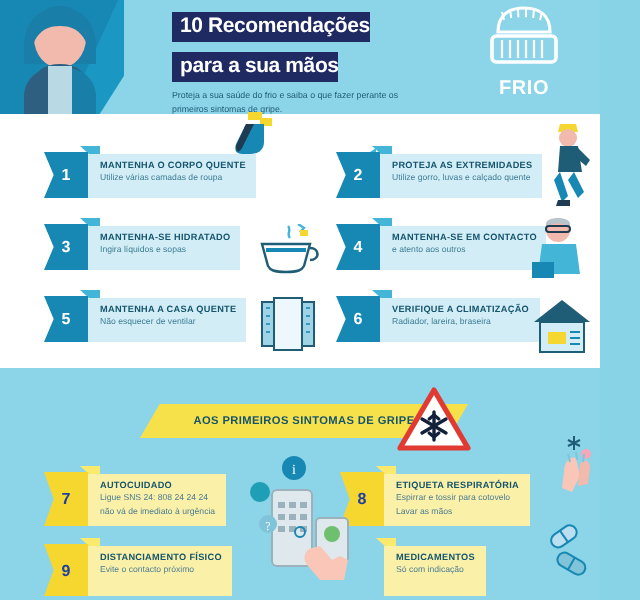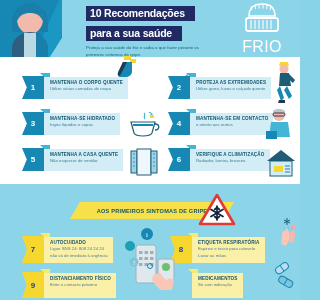--- a/index.html
+++ b/index.html
@@ -35,39 +35,39 @@
   .hdr-title-block {
     position:absolute; left:86px; top:3px; width:130px;
   }
   .title-line {
     display:inline-block;
     background:#1f2a63;
     color:#ffffff;
     font-weight:bold;
     font-size:10.5px;
     letter-spacing:-0.2px;
-    padding:1px 10px 2px 4px;
+    padding:1px 0 2px 4px;
     margin-bottom:1.5px;
     white-space:nowrap;
   }
   .hdr-sub {
     margin-top:3px;
     color:#1f5d76;
     font-size:4.4px;
     line-height:1.55;
     width:118px;
   }
 
   .frio-logo {
     position:absolute; left:236px; top:2px;
     width:52px; height:52px;
     text-align:center;
   }
   .frio-text {
-    color:#ffffff; font-weight:normal; font-size:16px;
+    color:#ffffff; font-weight:bold; font-size:10px;
     letter-spacing:0.3px; margin-top:-2px;
   }
 
   
   .band-top {
     position:absolute; left:0; top:57px; width:300px; height:127px;
     background:#ffffff;
   }
 
   
@@ -155,21 +155,21 @@
       <path d="M11 16 C11 6 16 1 24 1 C32 1 37 6 37 16 L37 19 C34 13 30 11 24 11 C18 11 14 13 11 19 Z" fill="#1a7fa8"></path>
       <path d="M24 30 C32 30 37 34 39 41 L39 55 L9 55 L9 41 C11 34 16 30 24 30 Z" fill="#2e5f80"></path>
       <path d="M18 31 L30 31 L30 55 L18 55 Z" fill="#b9d9e4"></path>
       <path d="M30 32 C37 34 41 38 42 45 L42 55 L30 55 Z" fill="#1a7fa8"></path>
       <path d="M18 32 C11 34 7 38 6 45 L6 55 L18 55 Z" fill="#2e5f80"></path>
     </svg>
   </div>
 
   <div class="hdr-title-block">
     <div class="title-line">10 Recomendações</div><br>
-    <div class="title-line">para a sua saúde</div>
+    <div class="title-line">para a sua mãos</div>
     <div class="hdr-sub">Proteja a sua saúde do frio e saiba o que fazer perante os primeiros sintomas de gripe.</div>
   </div>
 
   <div class="frio-logo">
     <svg width="42" height="34" viewBox="0 0 42 34">
       <path d="M8 14 C8 6 13 2 21 2 C29 2 34 6 34 14 Z" fill="none" stroke="#ffffff" stroke-width="1.6"></path>
       <path d="M10 4 L11 8 M14 2.5 L14.6 7 M18 2 L18.2 6.6 M22 2 L22 6.6 M26 2.5 L25.6 7 M30 4 L29 8" stroke="#ffffff" stroke-width="1"></path>
       <rect x="5" y="16" width="32" height="13" rx="2.2" fill="none" stroke="#ffffff" stroke-width="1.8"></rect>
       <path d="M10 18 L10 27 M14 18 L14 27 M18 18 L18 27 M22 18 L22 27 M26 18 L26 27 M30 18 L30 27" stroke="#ffffff" stroke-width="1.1"></path>
     </svg>

